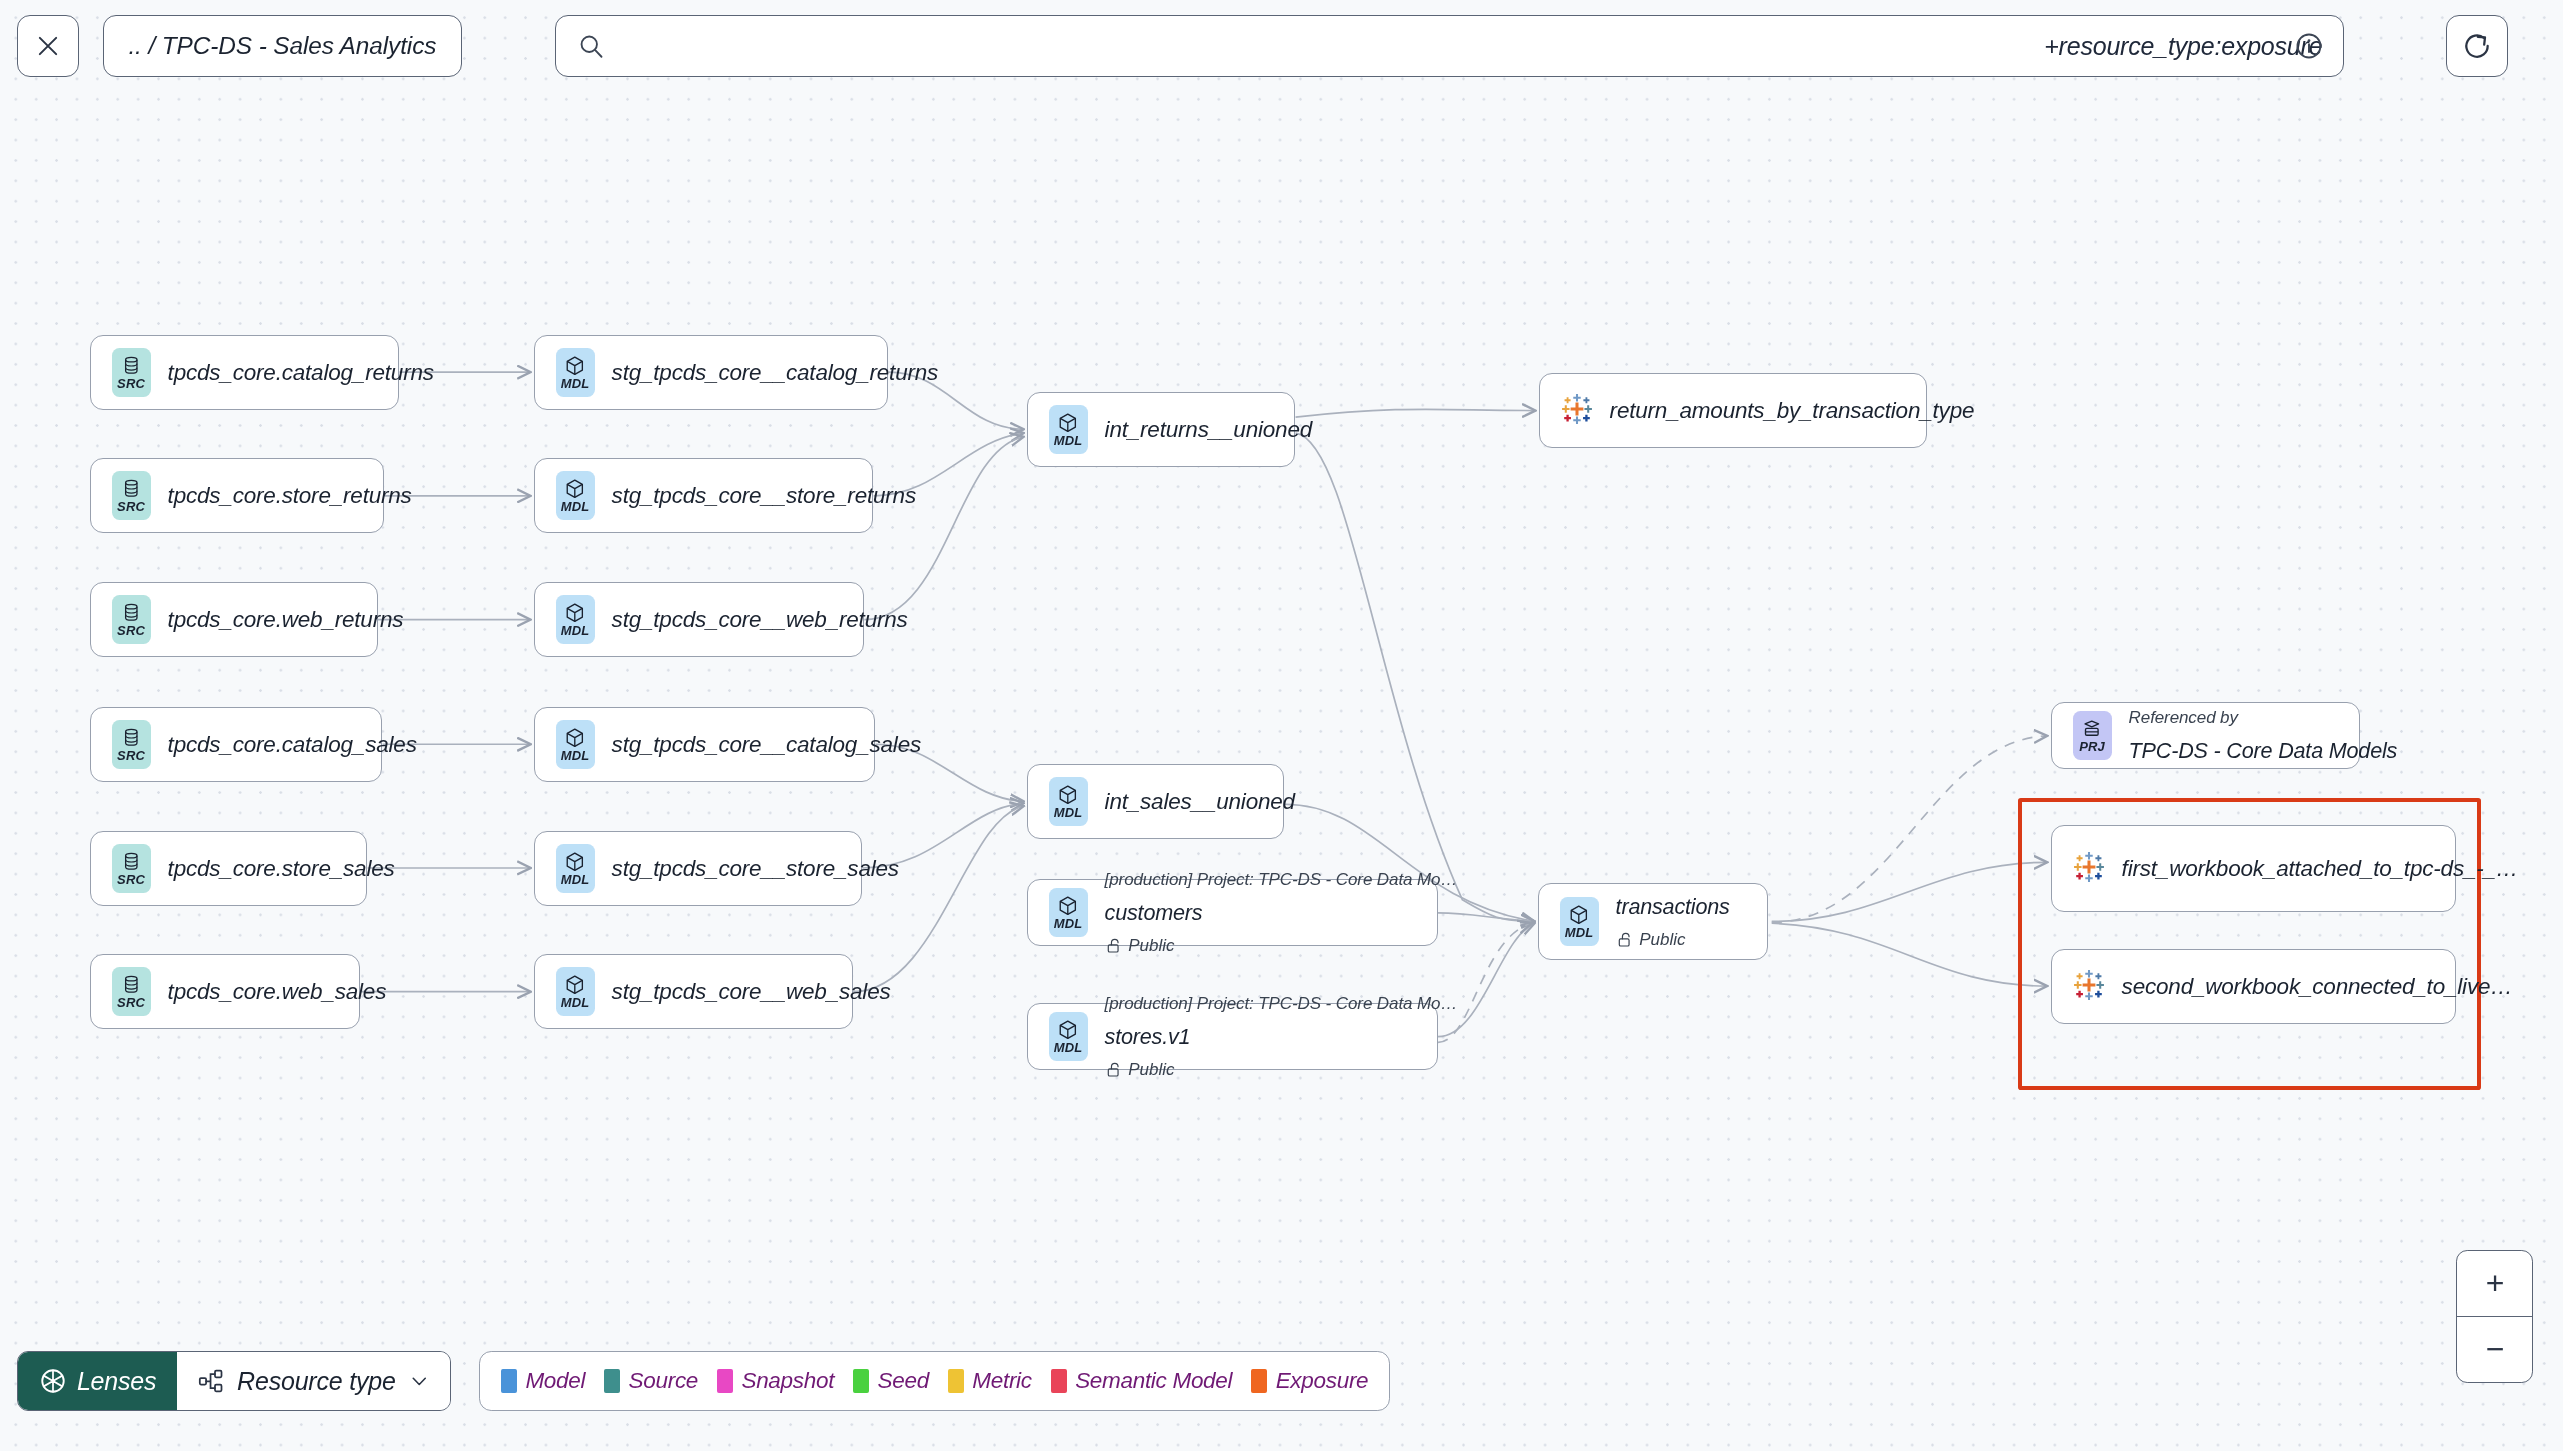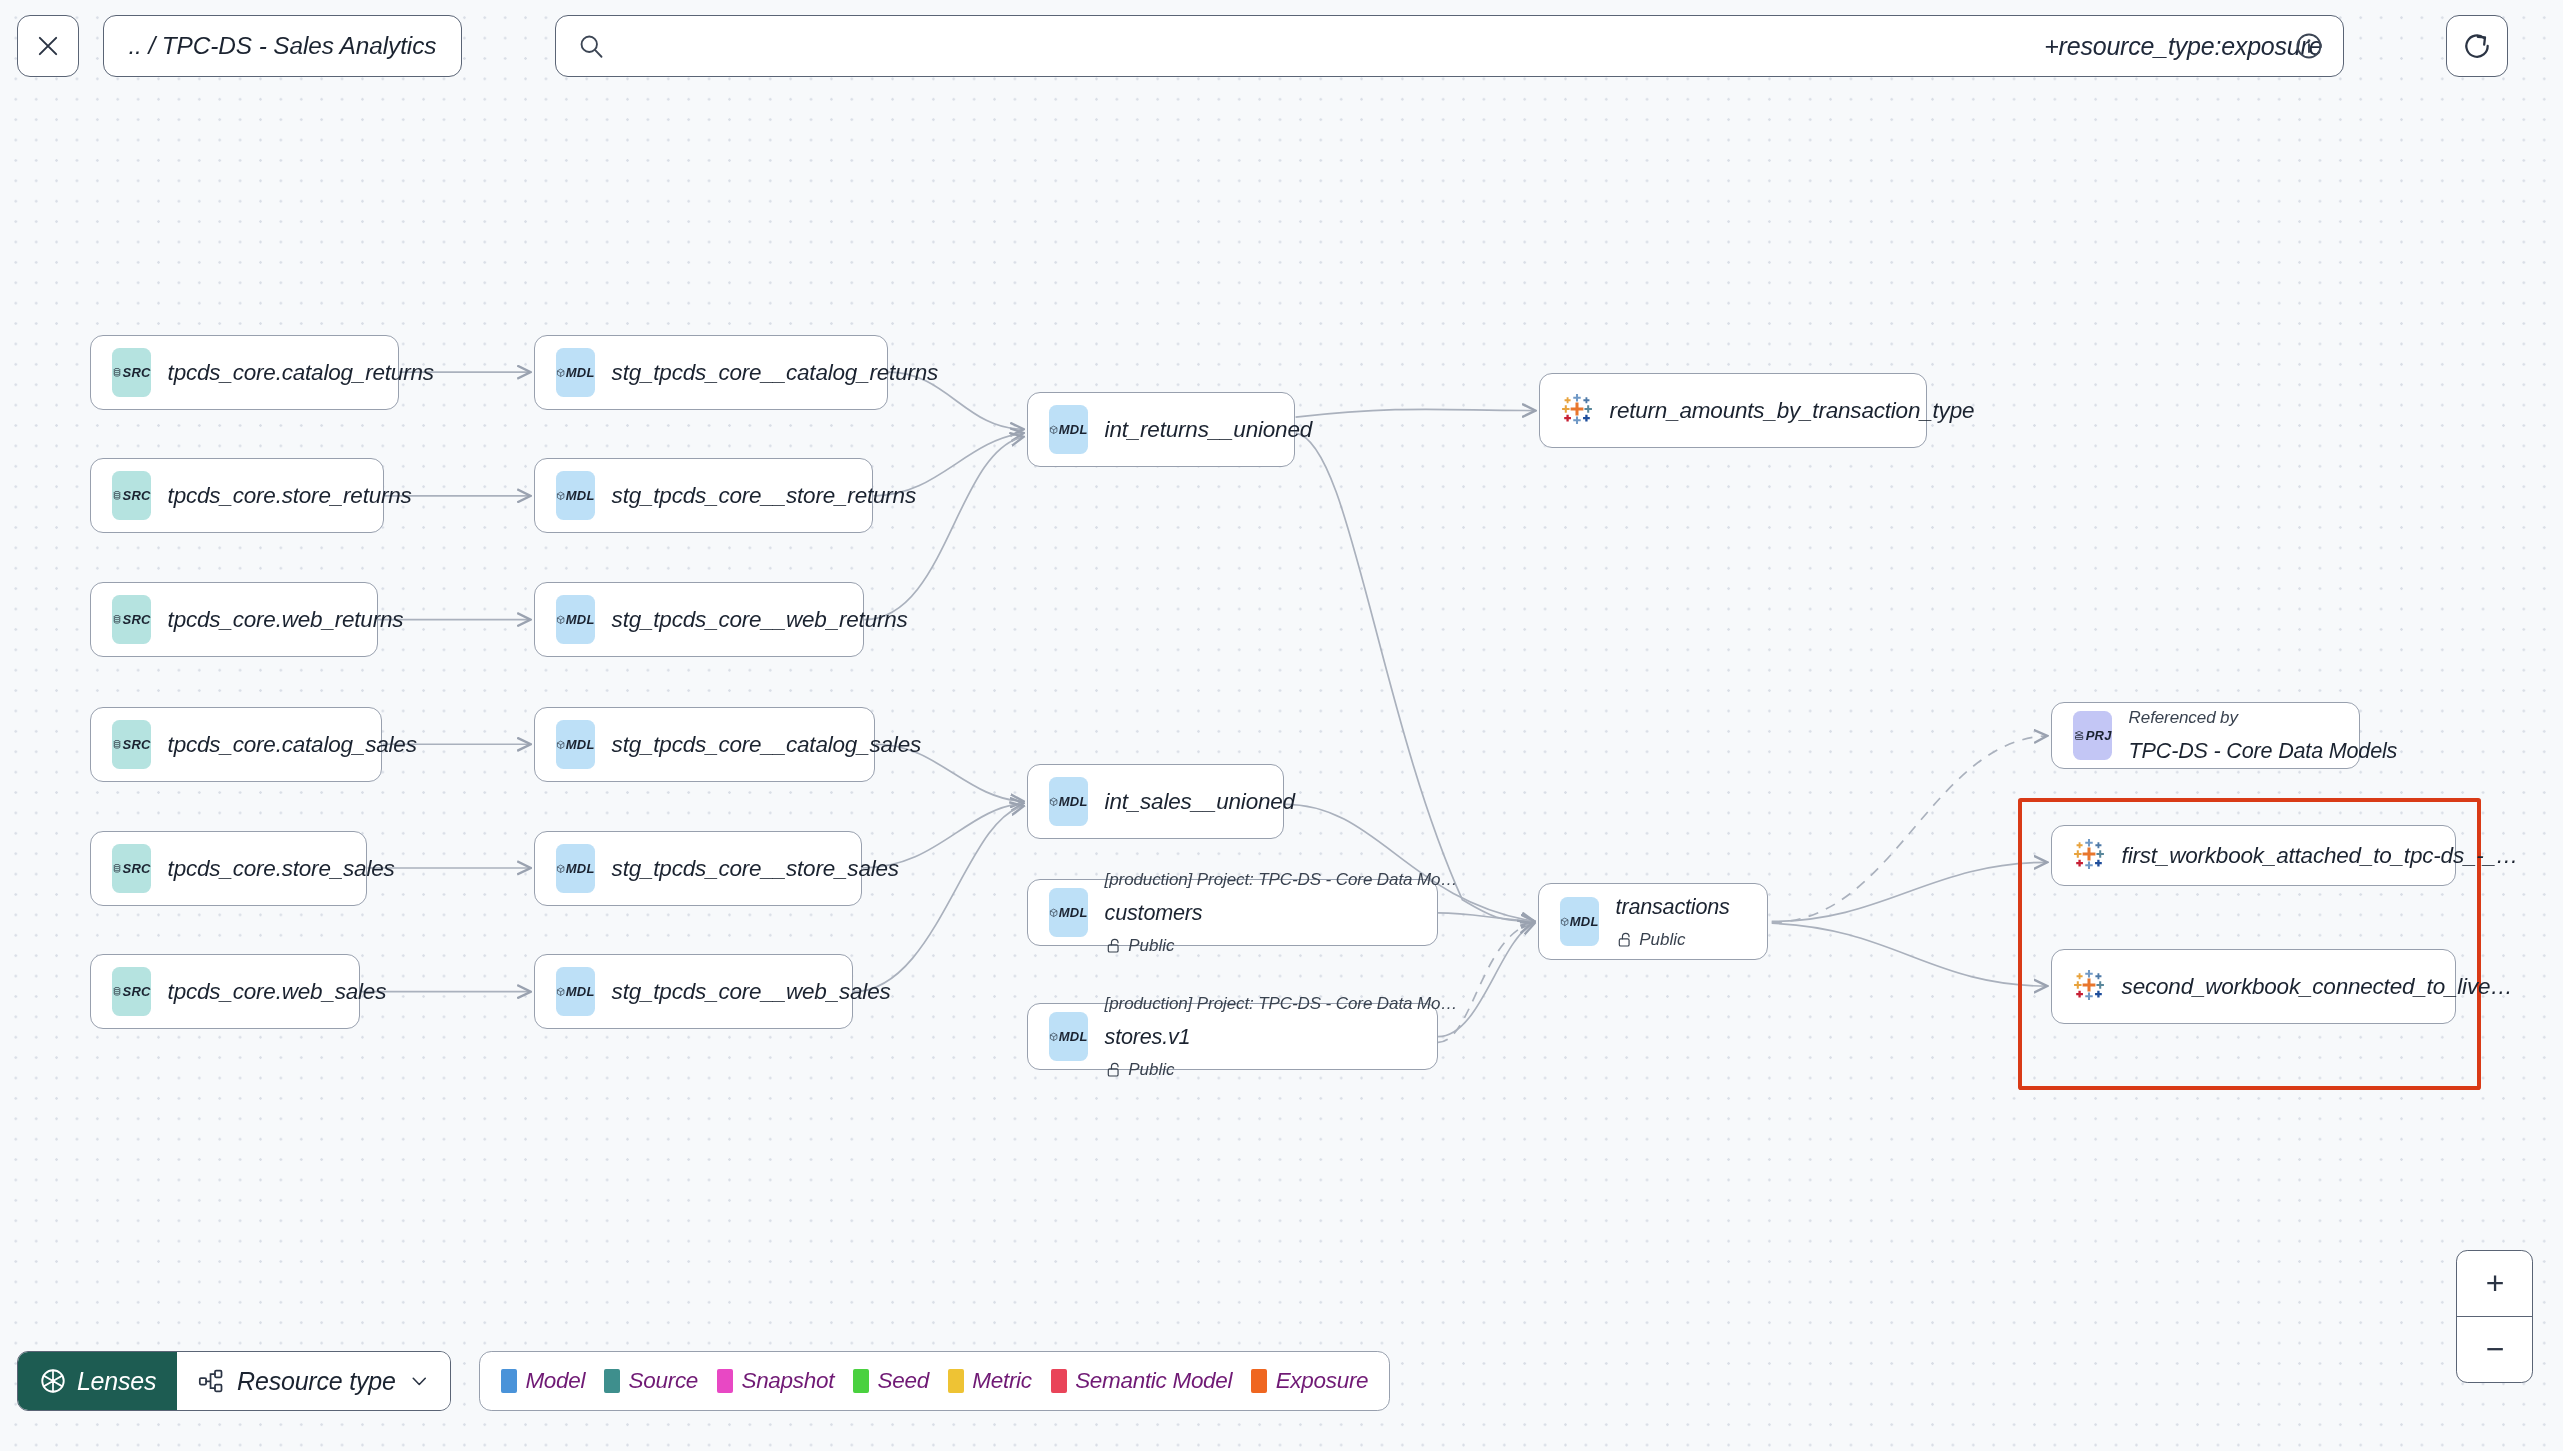--- a/index.html
+++ b/index.html
@@ -65,21 +65,21 @@
     border-radius: 13px;
     display: flex; align-items: center;
     padding-left: 20.6px;
     z-index: 20;
     cursor: pointer;
   }
   .badge {
     flex: 0 0 auto;
     width: 39px; height: 49px;
     border-radius: 7.5px;
-    display: flex; flex-direction: row;
+    display: flex; flex-direction: column;
     align-items: center; justify-content: center;
     gap: 0.9px;
     margin-right: 17px;
   }
   .badge.src { background: #b5e3e0; }
   .badge.mdl { background: #bde0f7; }
   .badge.prj { background: #c3c6f5; text-align: center; }
   .badge .btext {
     font-size: 13px; font-weight: 700;
     color: #1a2230; line-height: 1;
@@ -493,21 +493,21 @@
     <path d="M13.8 30.6 H22.2 M18 26.400000000000002 V34.800000000000004" stroke="#7099c6" stroke-width="2.3" stroke-linecap="butt"></path>
     <path d="M1.2000000000000002 18 H9.600000000000001 M5.4 13.8 V22.2" stroke="#e8a33d" stroke-width="2.3" stroke-linecap="butt"></path>
     <path d="M26.400000000000002 18 H34.800000000000004 M30.6 13.8 V22.2" stroke="#59879b" stroke-width="2.3" stroke-linecap="butt"></path>
     <path d="M4 8.2 H10.8 M7.4 4.799999999999999 V11.6" stroke="#e8a33d" stroke-width="2.1" stroke-linecap="butt"></path>
     <path d="M25.200000000000003 8.2 H32 M28.6 4.799999999999999 V11.6" stroke="#4e79a7" stroke-width="2.1" stroke-linecap="butt"></path>
     <path d="M3.6000000000000005 28.2 H11.2 M7.4 24.4 V32" stroke="#c72035" stroke-width="2.6" stroke-linecap="butt"></path>
     <path d="M24.8 28.2 H32.4 M28.6 24.4 V32" stroke="#1f4e9c" stroke-width="2.6" stroke-linecap="butt"></path>
   </svg></span>
      <span class="node-label">return_amounts_by_transaction_type</span>
       </div>
-      <div class="node" style="left: 2051px; top: 825px; width: 405px; height: 61px;">
+      <div class="node" style="left: 2051px; top: 825px; width: 405px; height: 87px;">
         <span class="tableau-icon"><svg width="32" height="32" viewBox="0 0 36 36">
     <path d="M10.8 18 H25.2 M18 10.8 V25.2" stroke="#e8762d" stroke-width="3.4" stroke-linecap="butt"></path>
     <path d="M13.8 5.4 H22.2 M18 1.2000000000000002 V9.600000000000001" stroke="#7099c6" stroke-width="2.3" stroke-linecap="butt"></path>
     <path d="M13.8 30.6 H22.2 M18 26.400000000000002 V34.800000000000004" stroke="#7099c6" stroke-width="2.3" stroke-linecap="butt"></path>
     <path d="M1.2000000000000002 18 H9.600000000000001 M5.4 13.8 V22.2" stroke="#e8a33d" stroke-width="2.3" stroke-linecap="butt"></path>
     <path d="M26.400000000000002 18 H34.800000000000004 M30.6 13.8 V22.2" stroke="#59879b" stroke-width="2.3" stroke-linecap="butt"></path>
     <path d="M4 8.2 H10.8 M7.4 4.799999999999999 V11.6" stroke="#e8a33d" stroke-width="2.1" stroke-linecap="butt"></path>
     <path d="M25.200000000000003 8.2 H32 M28.6 4.799999999999999 V11.6" stroke="#4e79a7" stroke-width="2.1" stroke-linecap="butt"></path>
     <path d="M3.6000000000000005 28.2 H11.2 M7.4 24.4 V32" stroke="#c72035" stroke-width="2.6" stroke-linecap="butt"></path>
     <path d="M24.8 28.2 H32.4 M28.6 24.4 V32" stroke="#1f4e9c" stroke-width="2.6" stroke-linecap="butt"></path>

